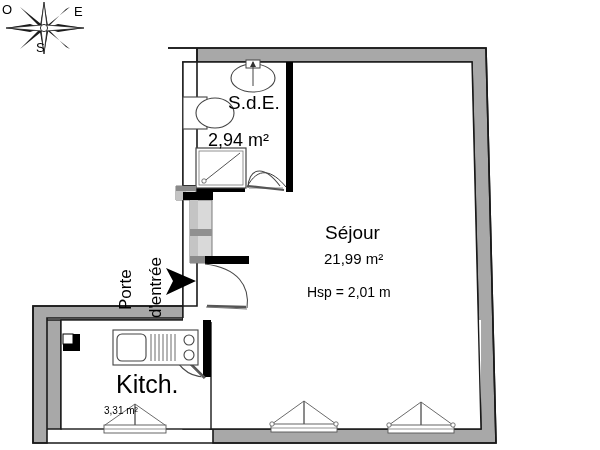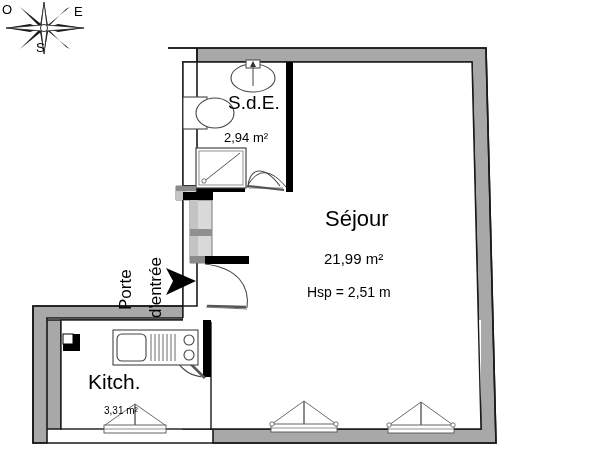--- a/index.html
+++ b/index.html
@@ -27,47 +27,47 @@
     height: 450px;
   }
   .label {
     position: absolute;
     color: #000000;
     white-space: nowrap;
     font-family: "Liberation Sans", sans-serif;
   }
   #label-sejour {
     left: 325px;
-    top: 206px;
-    font-size: 22px;
+    top: 222px;
+    font-size: 19px;
   }
   #label-sejour-area {
     left: 324px;
     top: 250px;
     font-size: 15px;
   }
   #label-sejour-hsp {
     left: 307px;
     top: 284px;
     font-size: 14px;
   }
   #label-sde {
     left: 228px;
     top: 92px;
     font-size: 19px;
   }
   #label-sde-area {
-    left: 224px;
+    left: 208px;
     top: 130px;
-    font-size: 13px;
+    font-size: 18px;
   }
   #label-kitch {
-    left: 88px;
+    left: 116px;
     top: 370px;
-    font-size: 21px;
+    font-size: 25px;
   }
   #label-kitch-area {
     left: 104px;
     top: 405px;
     font-size: 10px;
   }
   .rot-label {
     position: absolute;
     font-size: 17px;
     color: #000000;
@@ -235,21 +235,21 @@
       <rect x="104" y="425" width="62" height="8" fill="#ffffff" stroke="#555555" stroke-width="0.9"></rect>
       <line x1="104" y1="429" x2="166" y2="429" stroke="#666666" stroke-width="0.7"></line>
       <path d="M 105,425 L 135,404 L 135,425" fill="none" stroke="#5a5a5a" stroke-width="0.9"></path>
       <path d="M 165,425 L 135,404 L 135,425" fill="none" stroke="#5a5a5a" stroke-width="0.9"></path>
     </g>
 
   </svg>
 
   <div class="label" id="label-sejour">Séjour</div>
   <div class="label" id="label-sejour-area">21,99 m²</div>
-  <div class="label" id="label-sejour-hsp">Hsp = 2,51 m</div>
+  <div class="label" id="label-sejour-hsp">Hsp = 2,01 m</div>
 
   <div class="label" id="label-sde">S.d.E.</div>
   <div class="label" id="label-sde-area">2,94 m²</div>
 
   <div class="label" id="label-kitch">Kitch.</div>
   <div class="label" id="label-kitch-area">3,31 m²</div>
 
   <div class="rot-label" id="label-porte-1">Porte</div>
   <div class="rot-label" id="label-porte-2">d'entrée</div>
 

